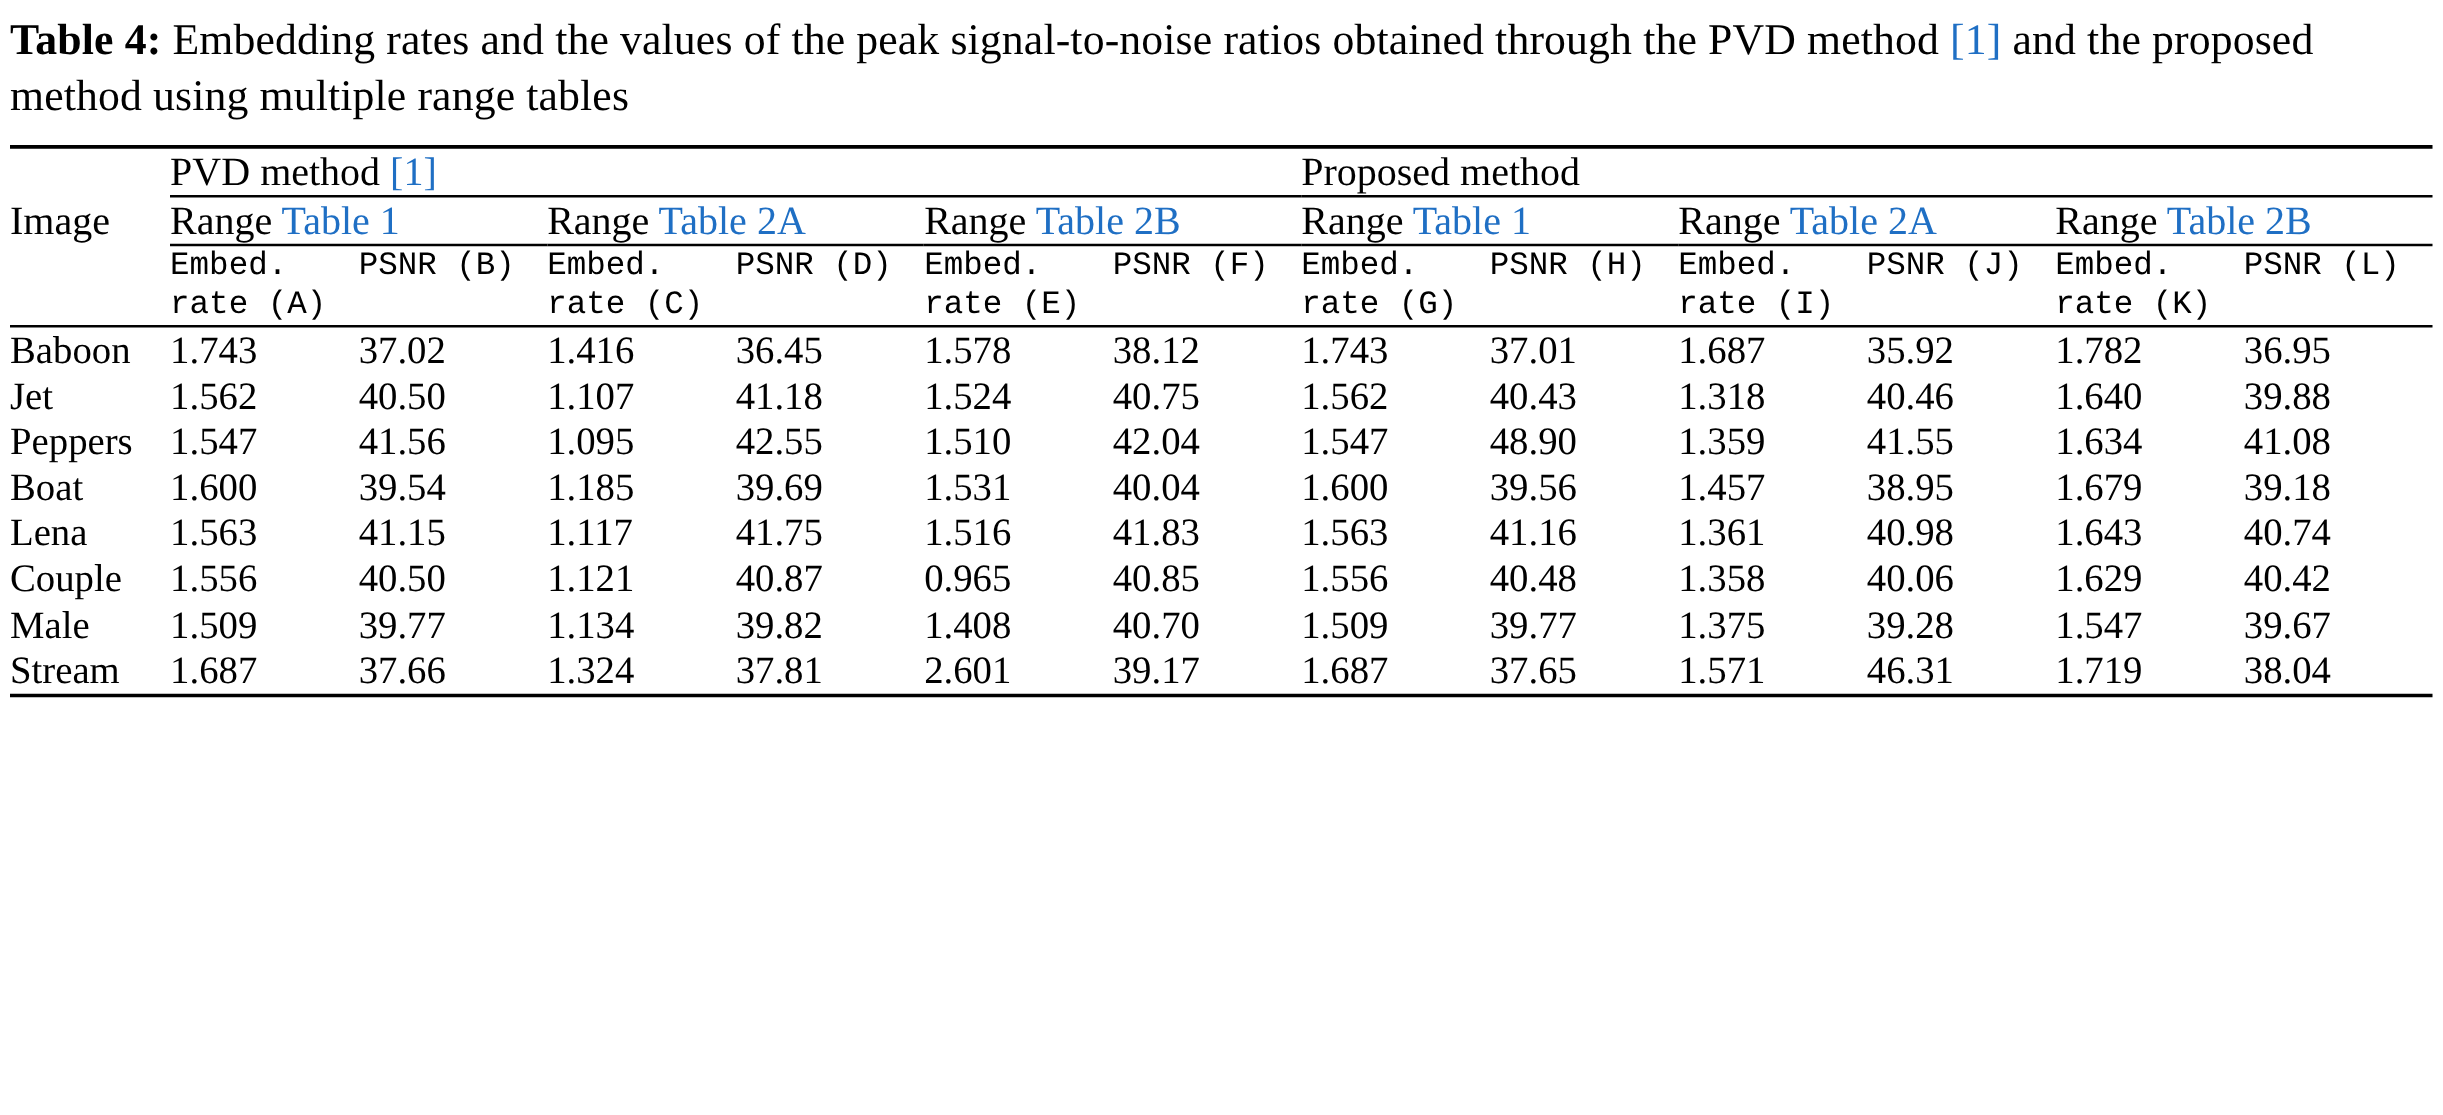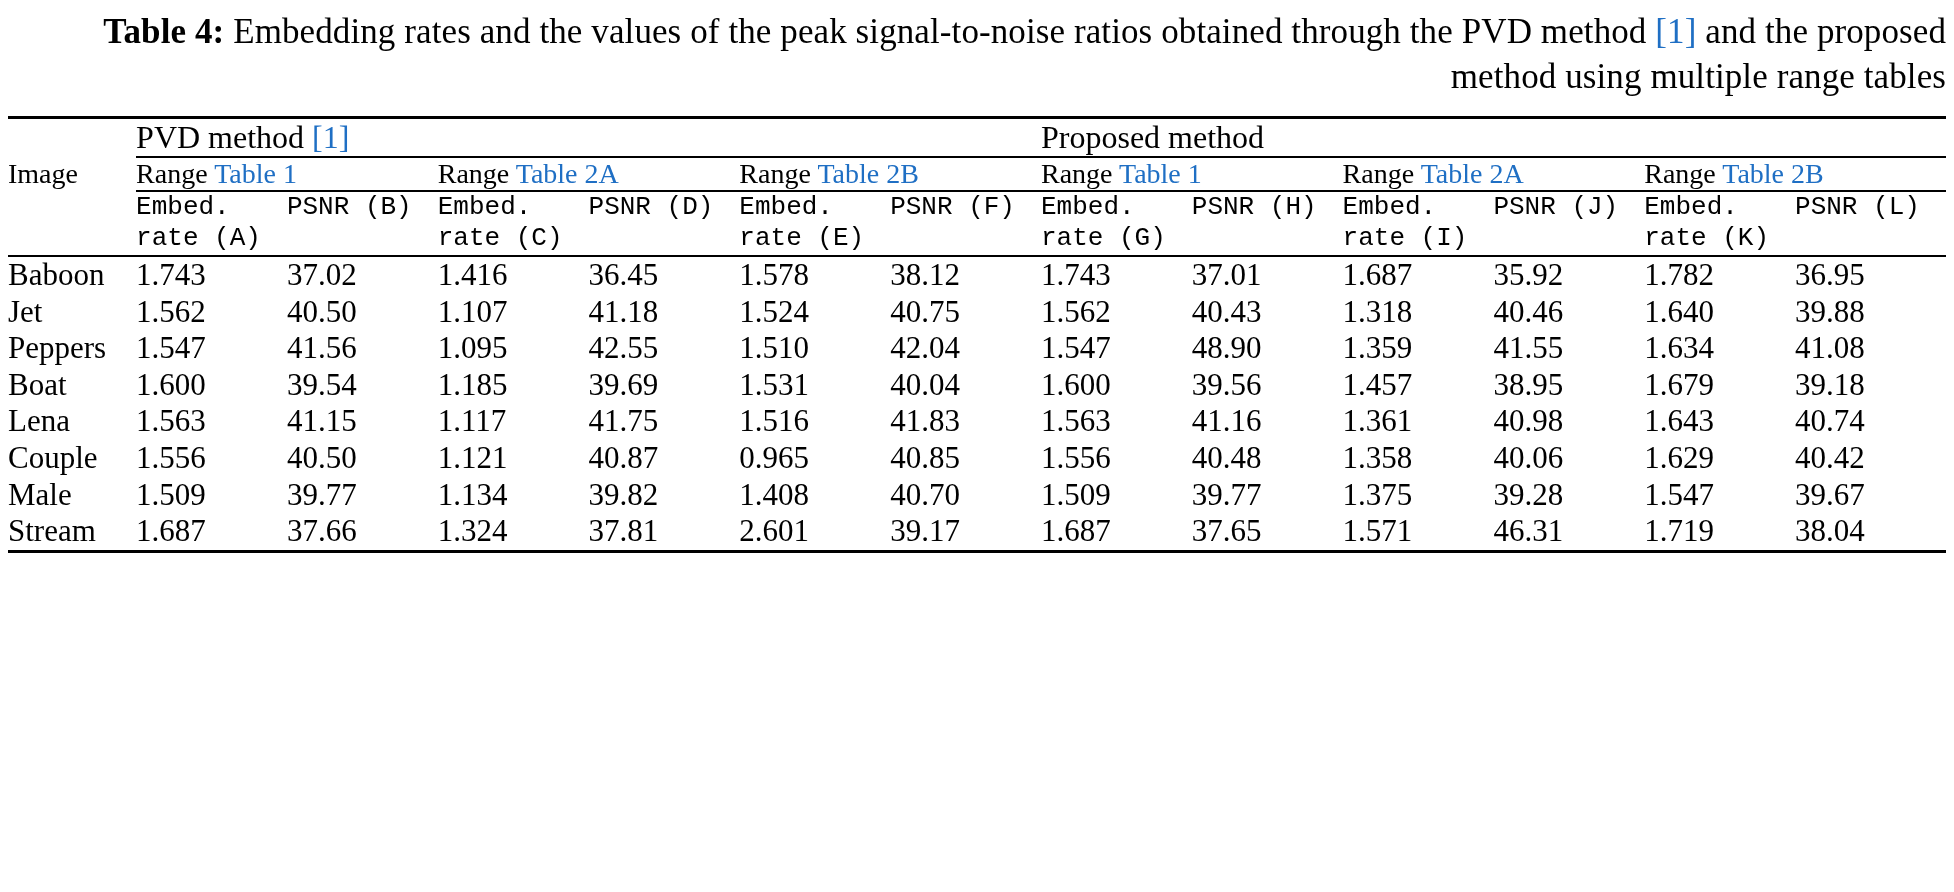--- a/index.html
+++ b/index.html
@@ -16,21 +16,20 @@
   .page {
     width: 1954px;
     box-sizing: border-box;
     padding: 10px 8px 0 8px;
   }
   .caption {
     font-size: 35px;
     line-height: 1.28;
     margin: 0 0 16px 0;
     letter-spacing: 0.1px;
-    text-align: right;
   }
   .caption .cap-label {
     font-weight: bold;
   }
   .ref {
     color: #1f6fc4;
   }
   .rule-top, .rule-bottom {
     border: 0;
     border-top: 3px solid #000;
@@ -68,21 +67,21 @@
   .grp-underline .ul {
     border-top: 2px solid #000;
     height: 0;
     font-size: 0;
     line-height: 0;
   }
 
   
   .rng-row td {
     padding: 6px 0 6px 0;
-    font-size: 28px;
+    font-size: 32px;
     white-space: nowrap;
   }
   .rng-underline td {
     padding: 2px 0 12px 0;
   }
   .rng-underline .ul {
     border-top: 2px solid #000;
     height: 0;
     font-size: 0;
     line-height: 0;

